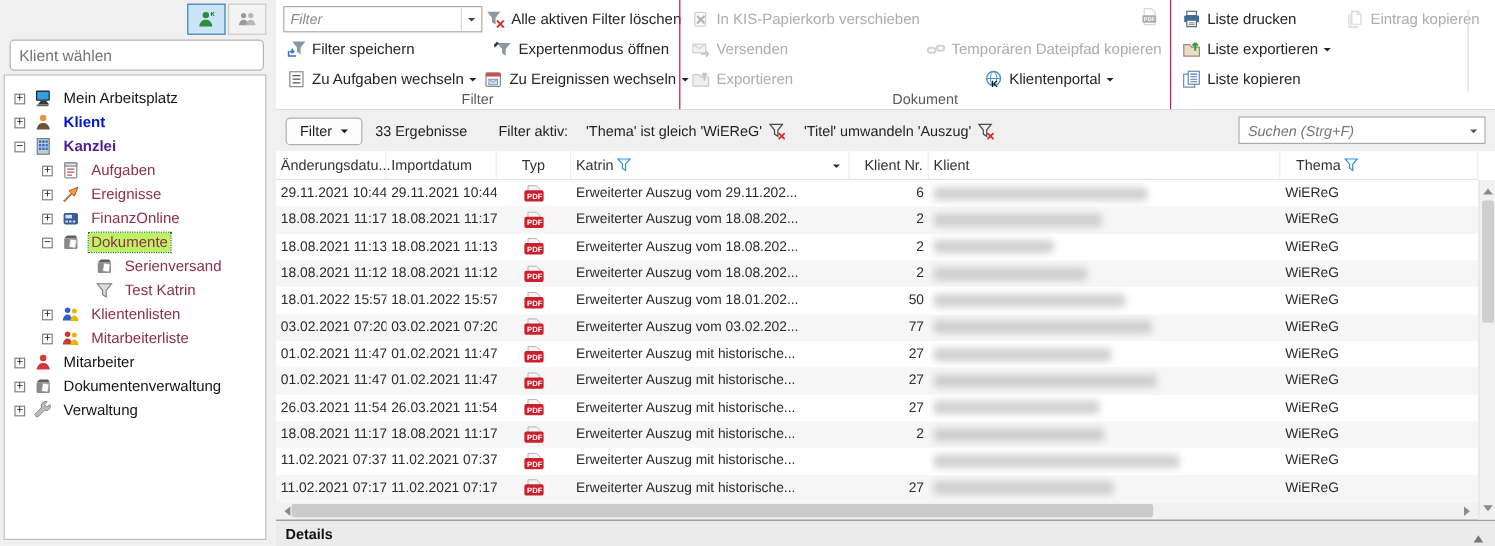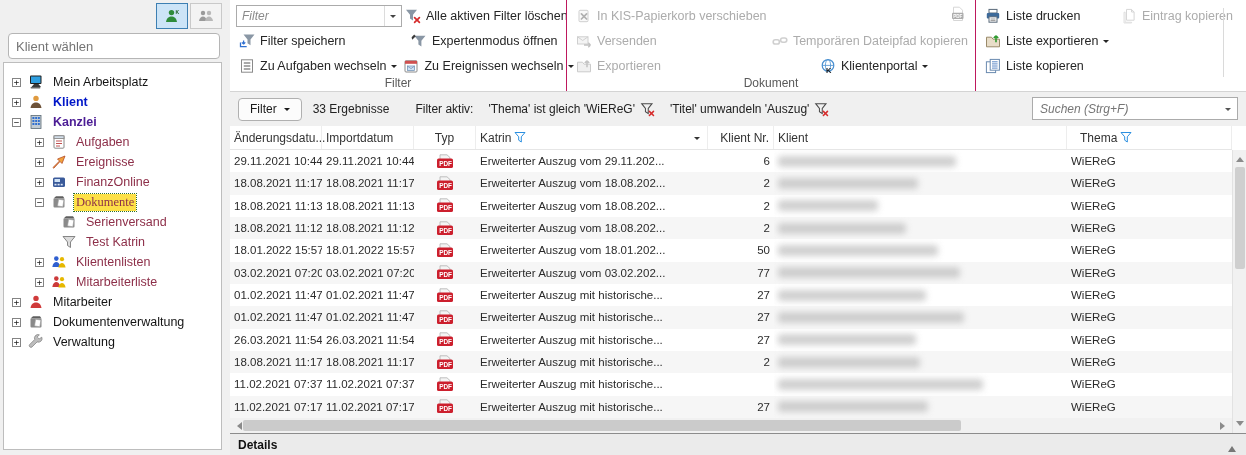--- a/index.html
+++ b/index.html
@@ -9,31 +9,31 @@
   
   .sidebar { width: 230px; height: 455px; background: #f0f0f0; position: relative; flex: none; }
   .sb-modes { position: absolute; top: 3px; right: 8px; display: flex; gap: 2px; }
   .mode-btn { width: 32px; height: 26px; border: 1px solid #c9c9c9; background: #f3f3f3; display: flex; align-items: center; justify-content: center; }
   .mode-btn.selected { background: #cce4f7; border-color: #3d7fb2; }
   .client-select { position: absolute; top: 33px; left: 8px; width: 212px; height: 26px; border: 1px solid #b5b5b5; border-radius: 4px; background: #fff; font: 13px "Liberation Sans", sans-serif; color: #8a8a8a; padding: 0 7px; outline: none; }
   .tree-panel { position: absolute; top: 62px; left: 3px; right: 8px; bottom: 5px; background: #fff; border: 1px solid #bdbdbd; padding-top: 9px; overflow: hidden; }
   .titem { height: 20px; display: flex; align-items: center; font-size: 12.5px; white-space: nowrap; }
   .titem.lvl0 { padding-left: 8px; }
   .titem.lvl1 { padding-left: 31px; }
-  .titem.lvl2 { padding-left: 57px; }
+  .titem.lvl2 { padding-left: 57px; margin-left: 18px; }
   .expander { width: 9px; height: 9px; flex: none; border: 1px solid #848484; background: #fff; color: #222; font: 9px/7px "DejaVu Sans Mono", monospace; text-align: center; margin-right: 7px; }
   .icn { width: 16px; height: 16px; flex: none; display: inline-flex; }
   .icn svg { width: 100%; height: 100%; }
   .titem .icn { margin-right: 7px; }
   .tlabel { padding: 1px 2px; }
   .root .tlabel { font-weight: normal; color: #141414; }
   .root-blue .tlabel { font-weight: bold; color: #0016c8; }
   .root-maroon .tlabel { font-weight: bold; color: #4c1d95; }
   .child .tlabel { color: #8d2f49; }
-  .titem.sel .tlabel { background: #fde047; outline: 1px dotted #2d6e2d; font-family: Liberation Serif, serif; }
+  .titem.sel .tlabel { background: #bef264; outline: 1px dotted #2d6e2d; }
 
   
   .main { flex: 1; display: flex; flex-direction: column; background: #fff; position: relative; }
 
   
   .ribbon { height: 92px; flex: none; background: #fff; border-bottom: 1px solid #d4d4d4; display: flex; }
   .rgroup { position: relative; padding: 3px 4px 14px 6px; }
   .rgroup + .rgroup { border-left: 1px solid #be185d; }
   .g-filter { width: 336px; }
   .g-doc { width: 409px; }

